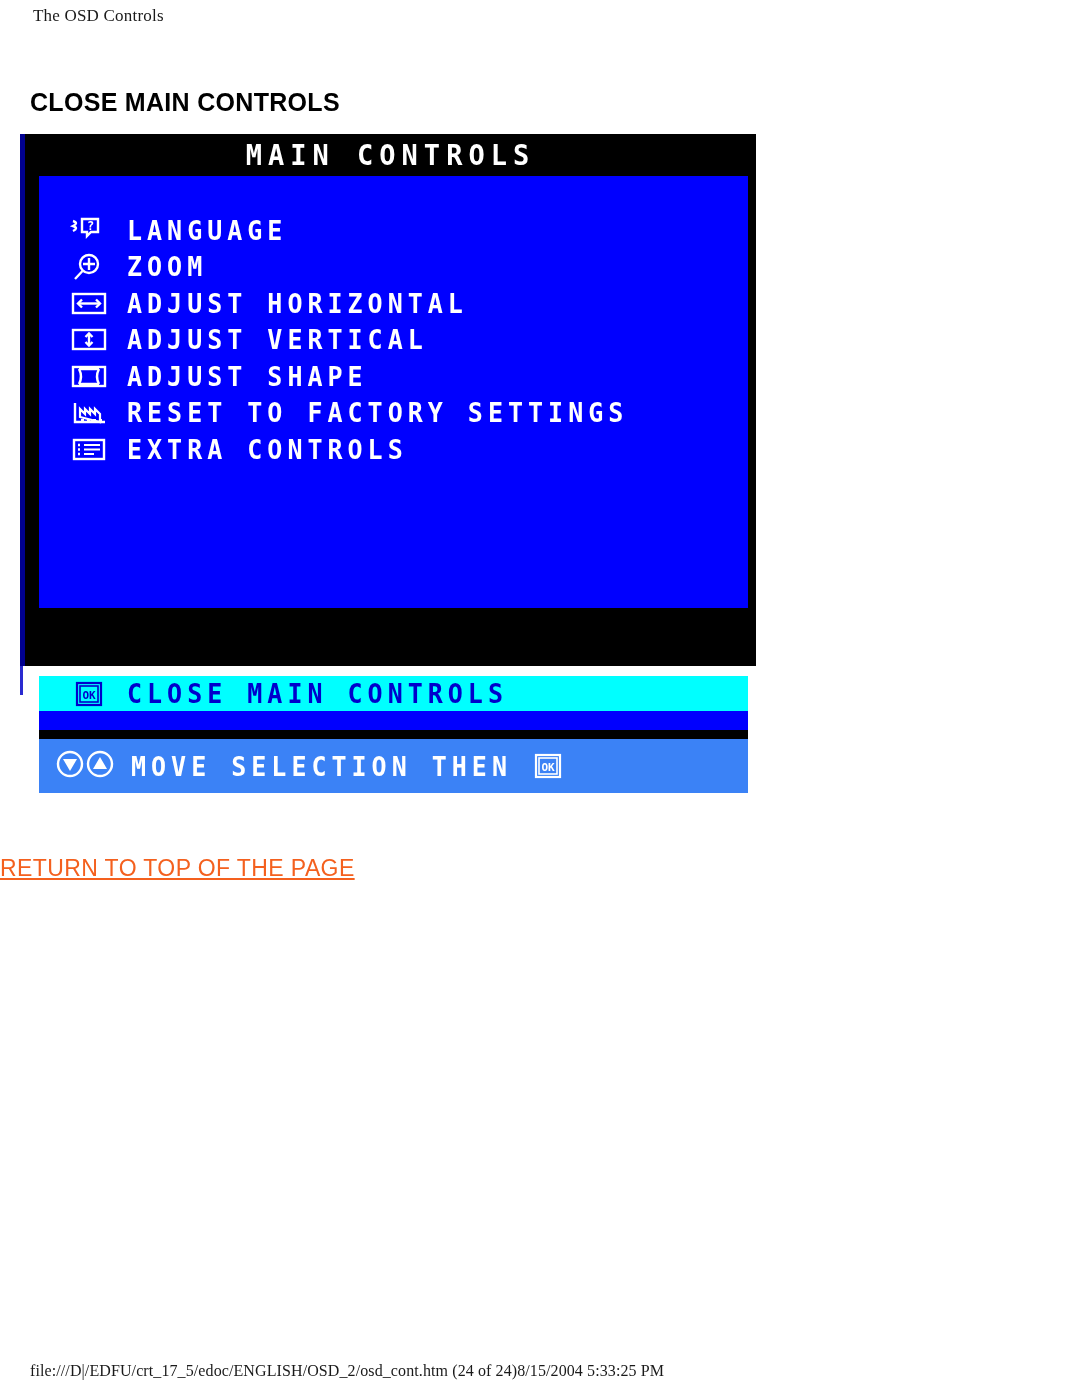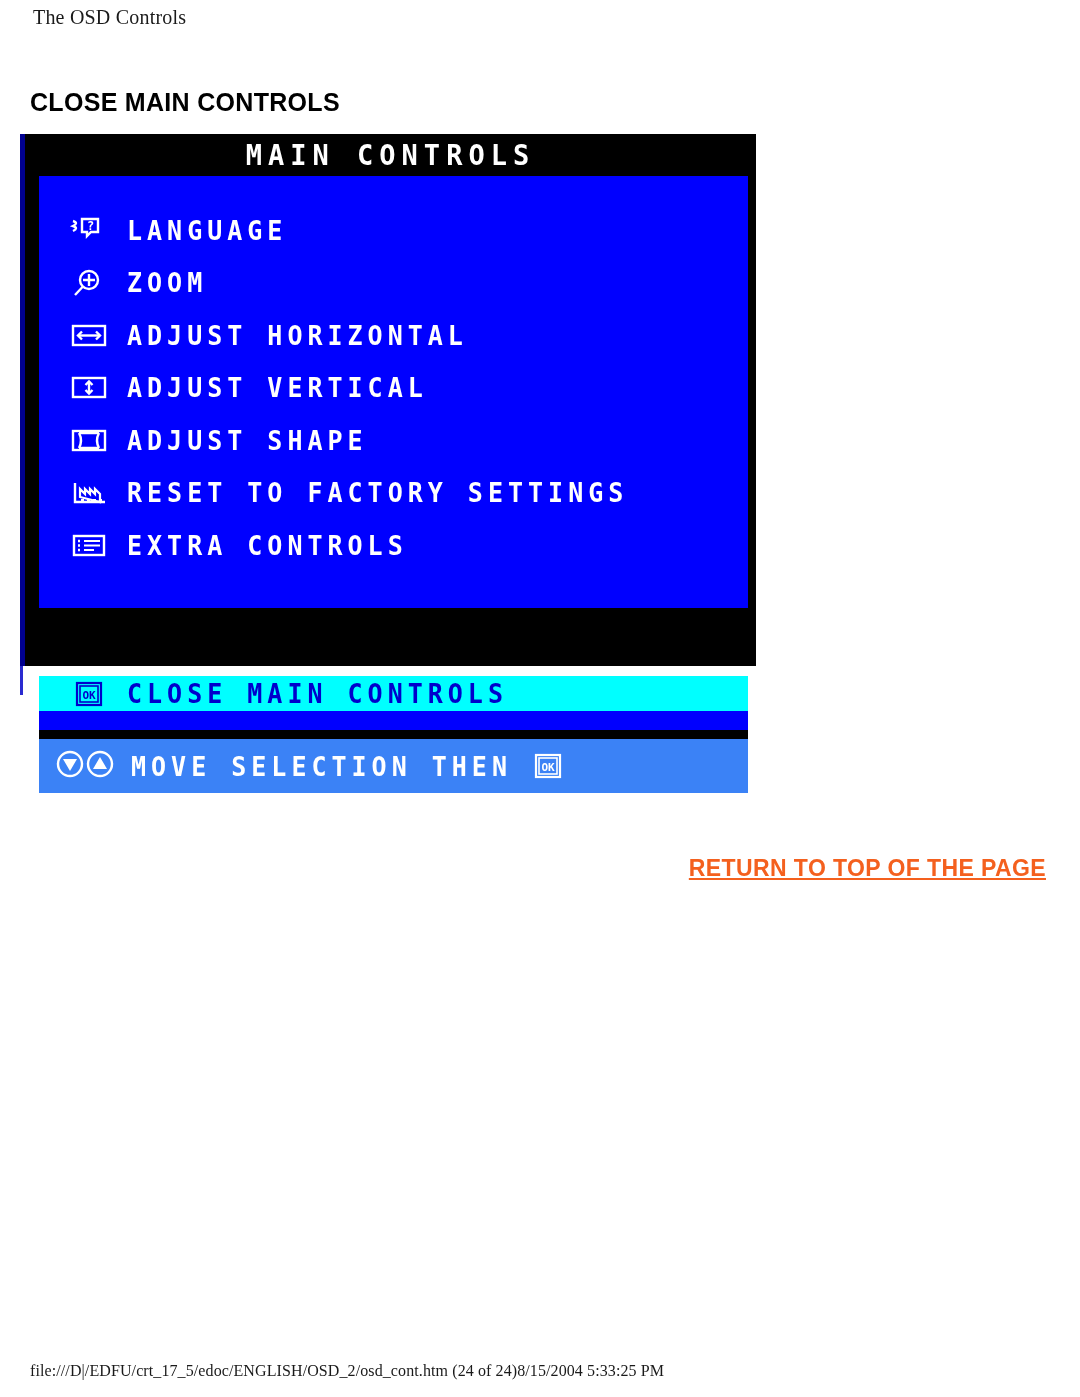--- a/index.html
+++ b/index.html
@@ -15,21 +15,21 @@
     font-family: "Liberation Serif", serif;
     overflow: hidden;
   }
 
   
   .page-header {
     position: absolute;
     left: 33px;
     top: 6px;
     font-family: "Liberation Serif", serif;
-    font-size: 20px;
+    font-size: 17px;
     color: #1a1a1a;
     letter-spacing: .2px;
     white-space: nowrap;
   }
 
   
   .section-heading {
     position: absolute;
     left: 30px;
     top: 71px;
@@ -117,21 +117,20 @@
     top: 0;
     width: 709px;
   }
 
   .osd-row {
     display: flex;
     align-items: center;
     height: 36.5px;
     padding-left: 28px;
     box-sizing: border-box;
-    margin-top: 16px;
   }
   .osd-row:first-child { margin-top: 36px; }
 
   .osd-icon {
     width: 44px;
     min-width: 44px;
     height: 30px;
     display: flex;
     align-items: center;
     justify-content: center;
@@ -204,30 +203,29 @@
     align-items: center;
     margin-right: 16px;
   }
 
   
   .return-link {
     position: absolute;
     left: 0;
     top: 855px;
     width: 1012px;
-    text-align: right;
+    text-align: left;
     font-family: "Liberation Sans", sans-serif;
     font-size: 23px;
-    font-weight: bold;
+    font-weight: normal;
     color: #f4601e;
     letter-spacing: .4px;
     text-decoration: underline;
     white-space: nowrap;
     cursor: pointer;
-    padding-left: 34px;
   }
 
   
   .page-footer {
     position: absolute;
     left: 30px;
     top: 1362px;
     font-family: "Liberation Serif", serif;
     font-size: 16px;
     color: #1a1a1a;

